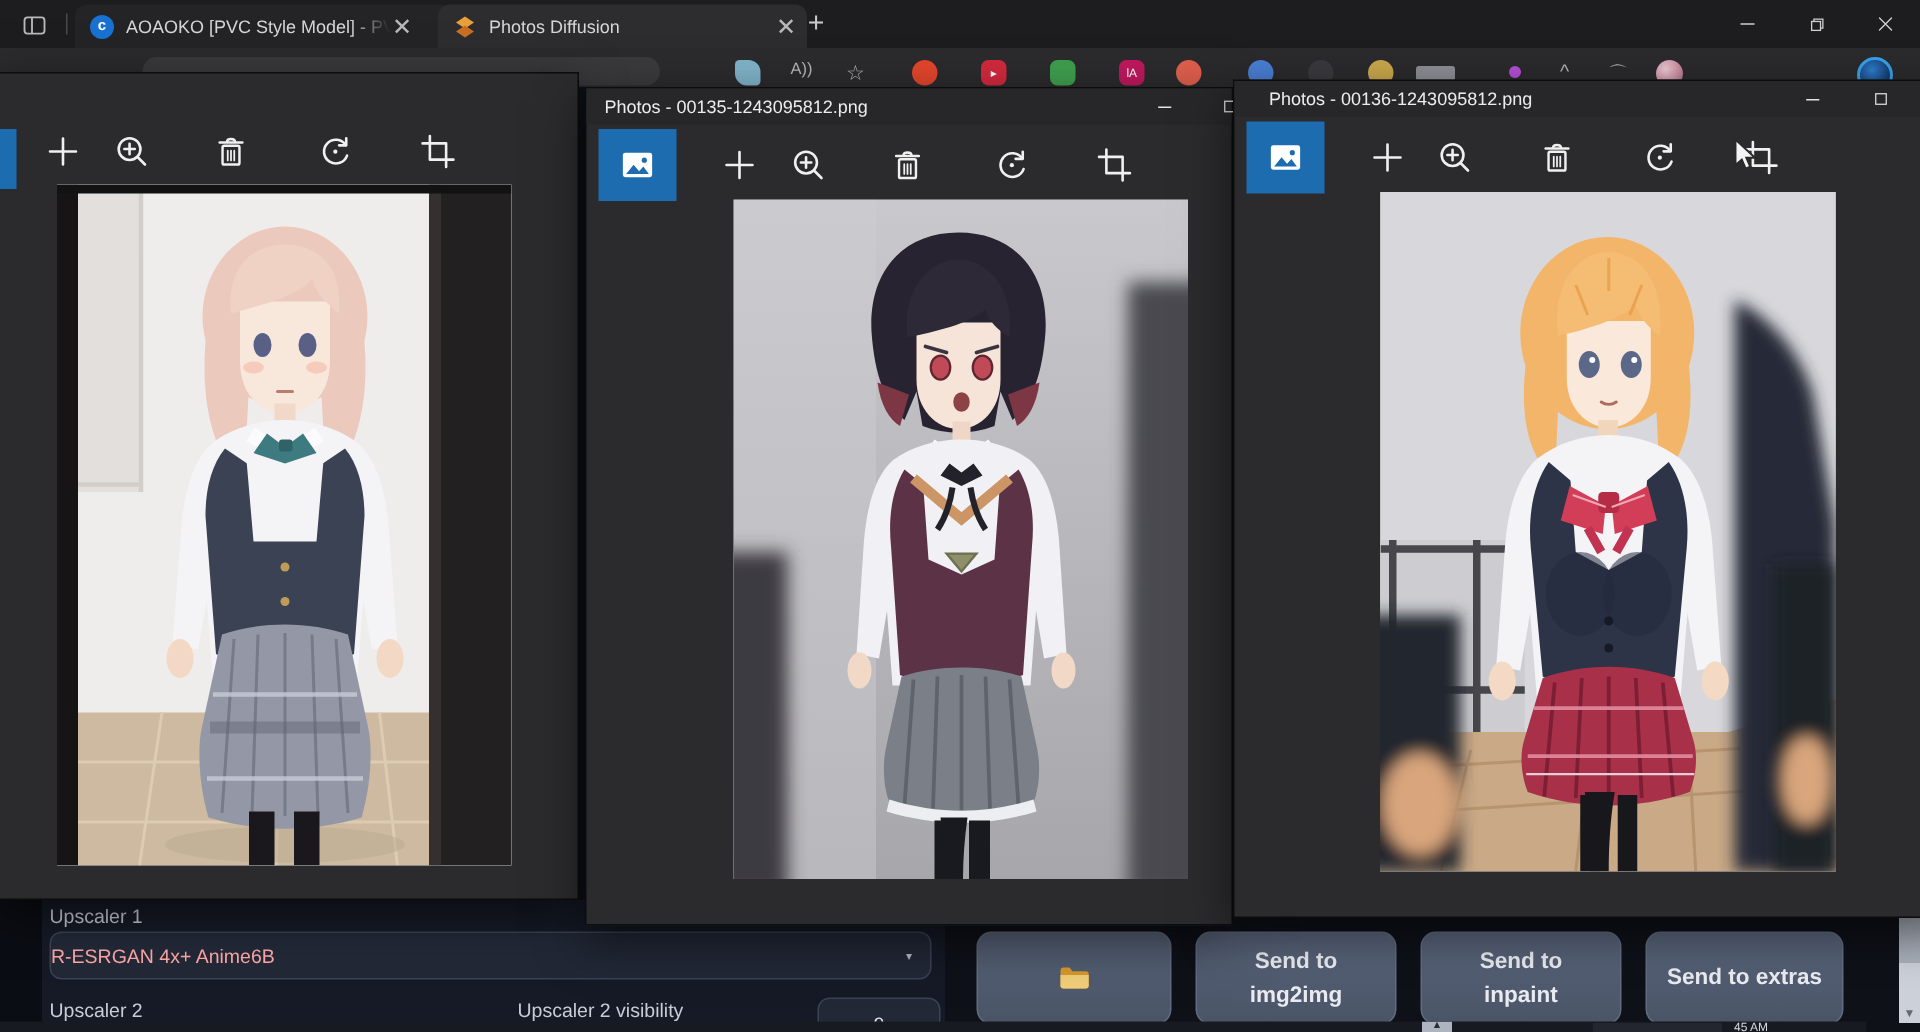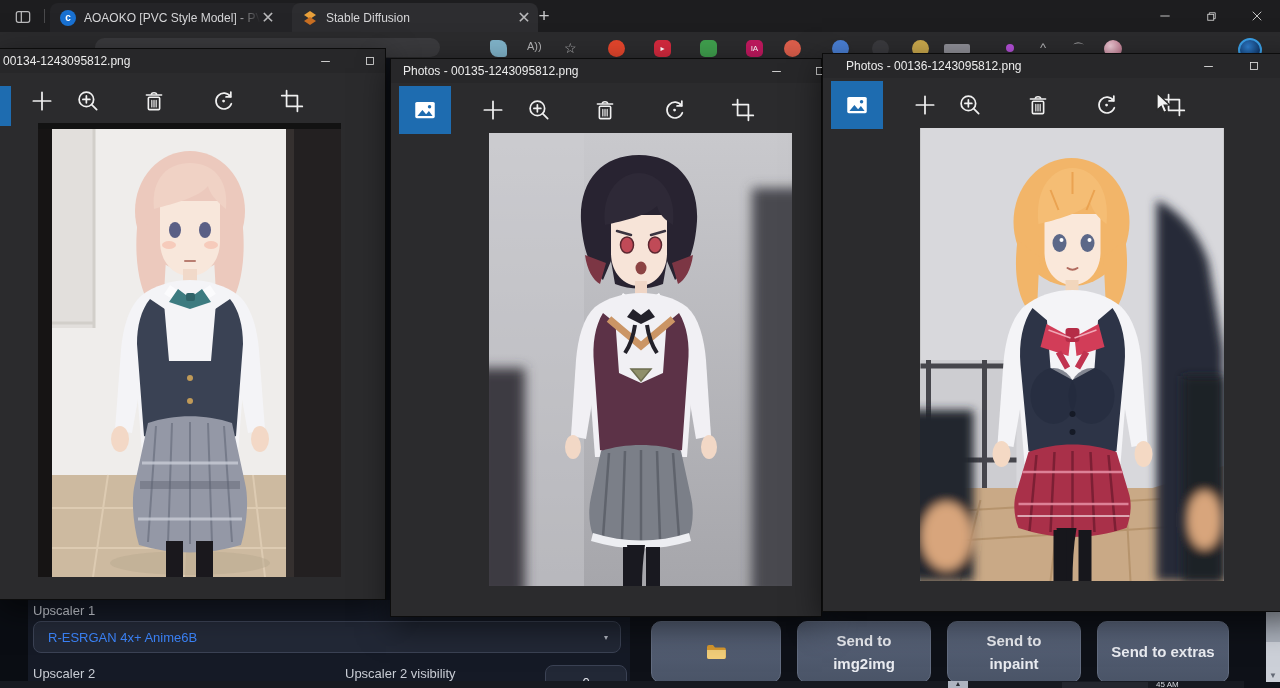--- a/index.html
+++ b/index.html
@@ -27,21 +27,21 @@
   .pwc{position:absolute;top:0;width:34px;height:24px;display:flex;align-items:center;justify-content:center;color:#e4e4e4;}
   .tbi{position:absolute;width:26px;height:26px;color:#f0f0f0;}
   .bluebtn{position:absolute;background:#1e6cb0;display:flex;align-items:center;justify-content:center;}
   .photo{position:absolute;overflow:hidden;background:#bbb;}
   .photo svg{display:block;}
   
   .sdpanel{left:28px;top:600px;width:602px;height:88px;background:#151a26;z-index:0;}
   .sdlabel{position:absolute;font-size:13px;color:#c8ccd4;z-index:0;white-space:nowrap;}
   .dropdown{left:33px;top:621px;width:588px;height:32px;background:#222836;border:1px solid #3b4254;
     border-radius:8px;display:flex;align-items:center;z-index:0;box-sizing:border-box;}
-  .dropdown .val{margin-left:14px;font-size:13px;color:#3b82f6;}
+  .dropdown .val{font-size:13px;color:#fca5a5;}
   .dropdown .caret{position:absolute;right:12px;font-size:8px;color:#b8bcc6;}
   .numinput{left:545px;top:665px;width:82px;height:34px;background:#222836;border:1px solid #3b4254;
     border-radius:8px;display:flex;align-items:center;justify-content:center;
     font-size:13px;color:#e6e8ee;z-index:0;box-sizing:border-box;}
   .sdbtn{top:621px;height:62px;border-radius:10px;background:linear-gradient(180deg,#59647a,#4a5467);
     border:1px solid #626c80;display:flex;align-items:center;justify-content:center;text-align:center;
     font-size:15px;font-weight:bold;color:#e9ebf0;line-height:1.55;z-index:0;box-sizing:border-box;}
   .scrollbar{left:1266px;top:612px;width:14px;height:70px;background:#ccd0d8;z-index:0;}
   .scrollthumb{left:1266px;top:612px;width:14px;height:30px;background:#aab0bb;z-index:0;}
   .scrollarrow{left:1266px;top:668px;width:14px;height:14px;color:#646a76;font-size:8px;
@@ -121,21 +121,21 @@
   <span class="favicon" style="background:#1971d2;">c</span>
   <span class="ttl" style="margin-left:8px;width:176px;">AOAOKO [PVC Style Model] - PV</span>
   <span class="xbtn">✕</span>
 </div>
 
 <div class="abs tab" style="left:292px;width:230px;background:#2d2d30;padding:0 6px 0 10px;">
   <svg width="16" height="16" viewBox="0 0 16 16">
         <path d="M8 1l6 4-6 4-6-4z" fill="#e9a13b"></path>
         <path d="M8 7l6 4-6 4-6-4z" fill="#c96f22"></path>
       </svg>
-  <span class="ttl" style="margin-left:8px;flex:1;">Stable Diffusion</span>
+  <span class="ttl" style="margin-left:8px;flex:1;">Photos Diffusion</span>
   <span class="xbtn">✕</span>
 </div>
 
 <div class="abs" style="left:532px;top:4px;width:24px;height:24px;color:#c9c9cb;font-size:19px;font-weight:300;display:flex;align-items:center;justify-content:center;z-index:1">+</div>
 
 <div class="abs" style="left:1142px;top:0;display:flex;z-index:1">
   <div class="wc">
         <svg width="16" height="16" viewBox="0 0 24 24">
           <use href="#i-min"></use>
         </svg>
@@ -198,33 +198,20 @@
     </div>
 <div class="abs sdbtn" style="left:947px;width:134px;">
       <span style="width:80px;">Send to inpaint</span>
     </div>
 
 <div class="abs scrollbar"></div>
 <div class="abs scrollthumb"></div>
 <div class="abs scrollarrow">▼</div>
 
 <div class="abs pwin z2" style="left:-1px;top:48px;width:387px;height:552px;">
-  <div class="ptitle">
-    <span class="txt" style="left:3px;">00134-1243095812.png</span>
-    <div class="pwc" style="left:308px;">
-          <svg width="15" height="15" viewBox="0 0 24 24">
-            <use href="#i-min"></use>
-          </svg>
-        </div>
-    <div class="pwc" style="left:353px;">
-          <svg width="14" height="14" viewBox="0 0 24 24">
-            <use href="#i-max"></use>
-          </svg>
-        </div>
-  </div>
   <div class="bluebtn" style="left:0;top:37px;width:11px;height:40px;"></div>
   <svg class="tbi" style="left:29px;top:39px;">
         <use href="#i-plus"></use>
       </svg>
   <svg class="tbi" style="left:75px;top:39px;">
         <use href="#i-zoom"></use>
       </svg>
   <svg class="tbi" style="left:141px;top:39px;">
         <use href="#i-trash"></use>
       </svg>

